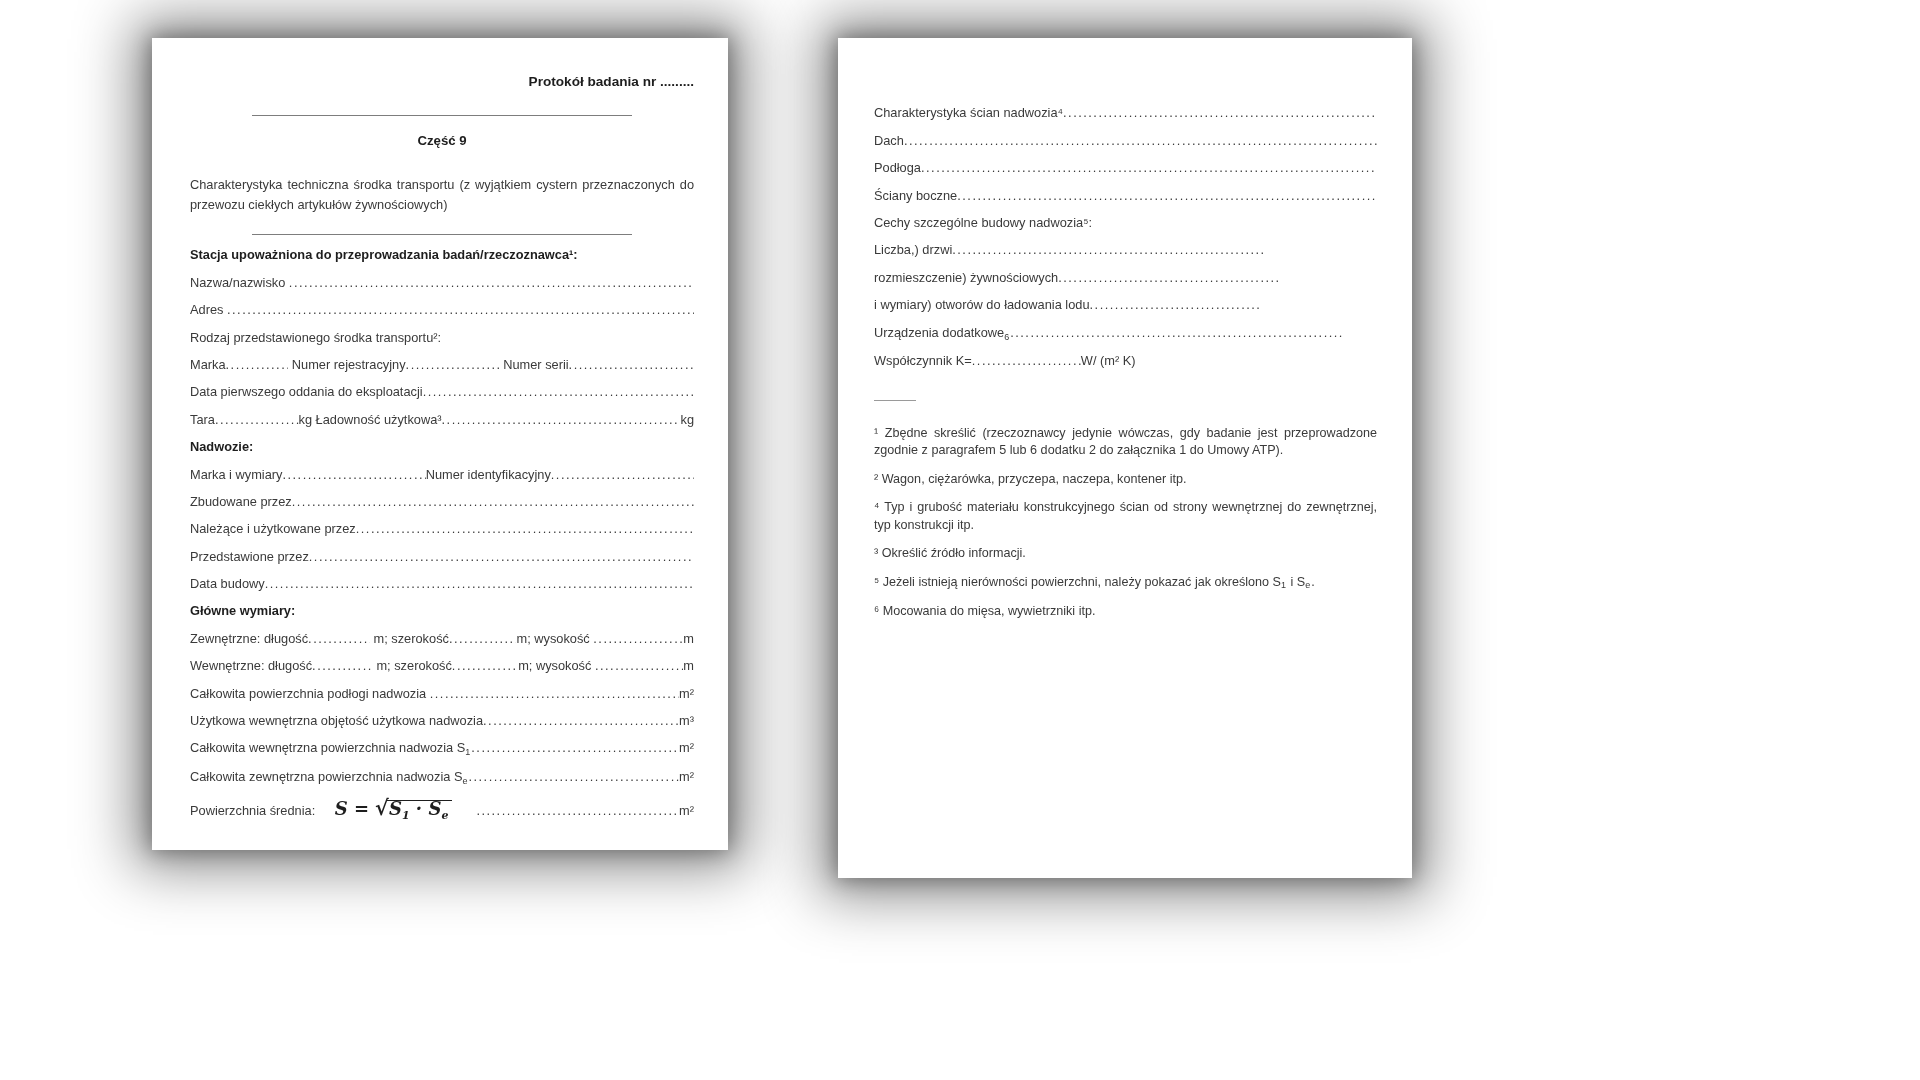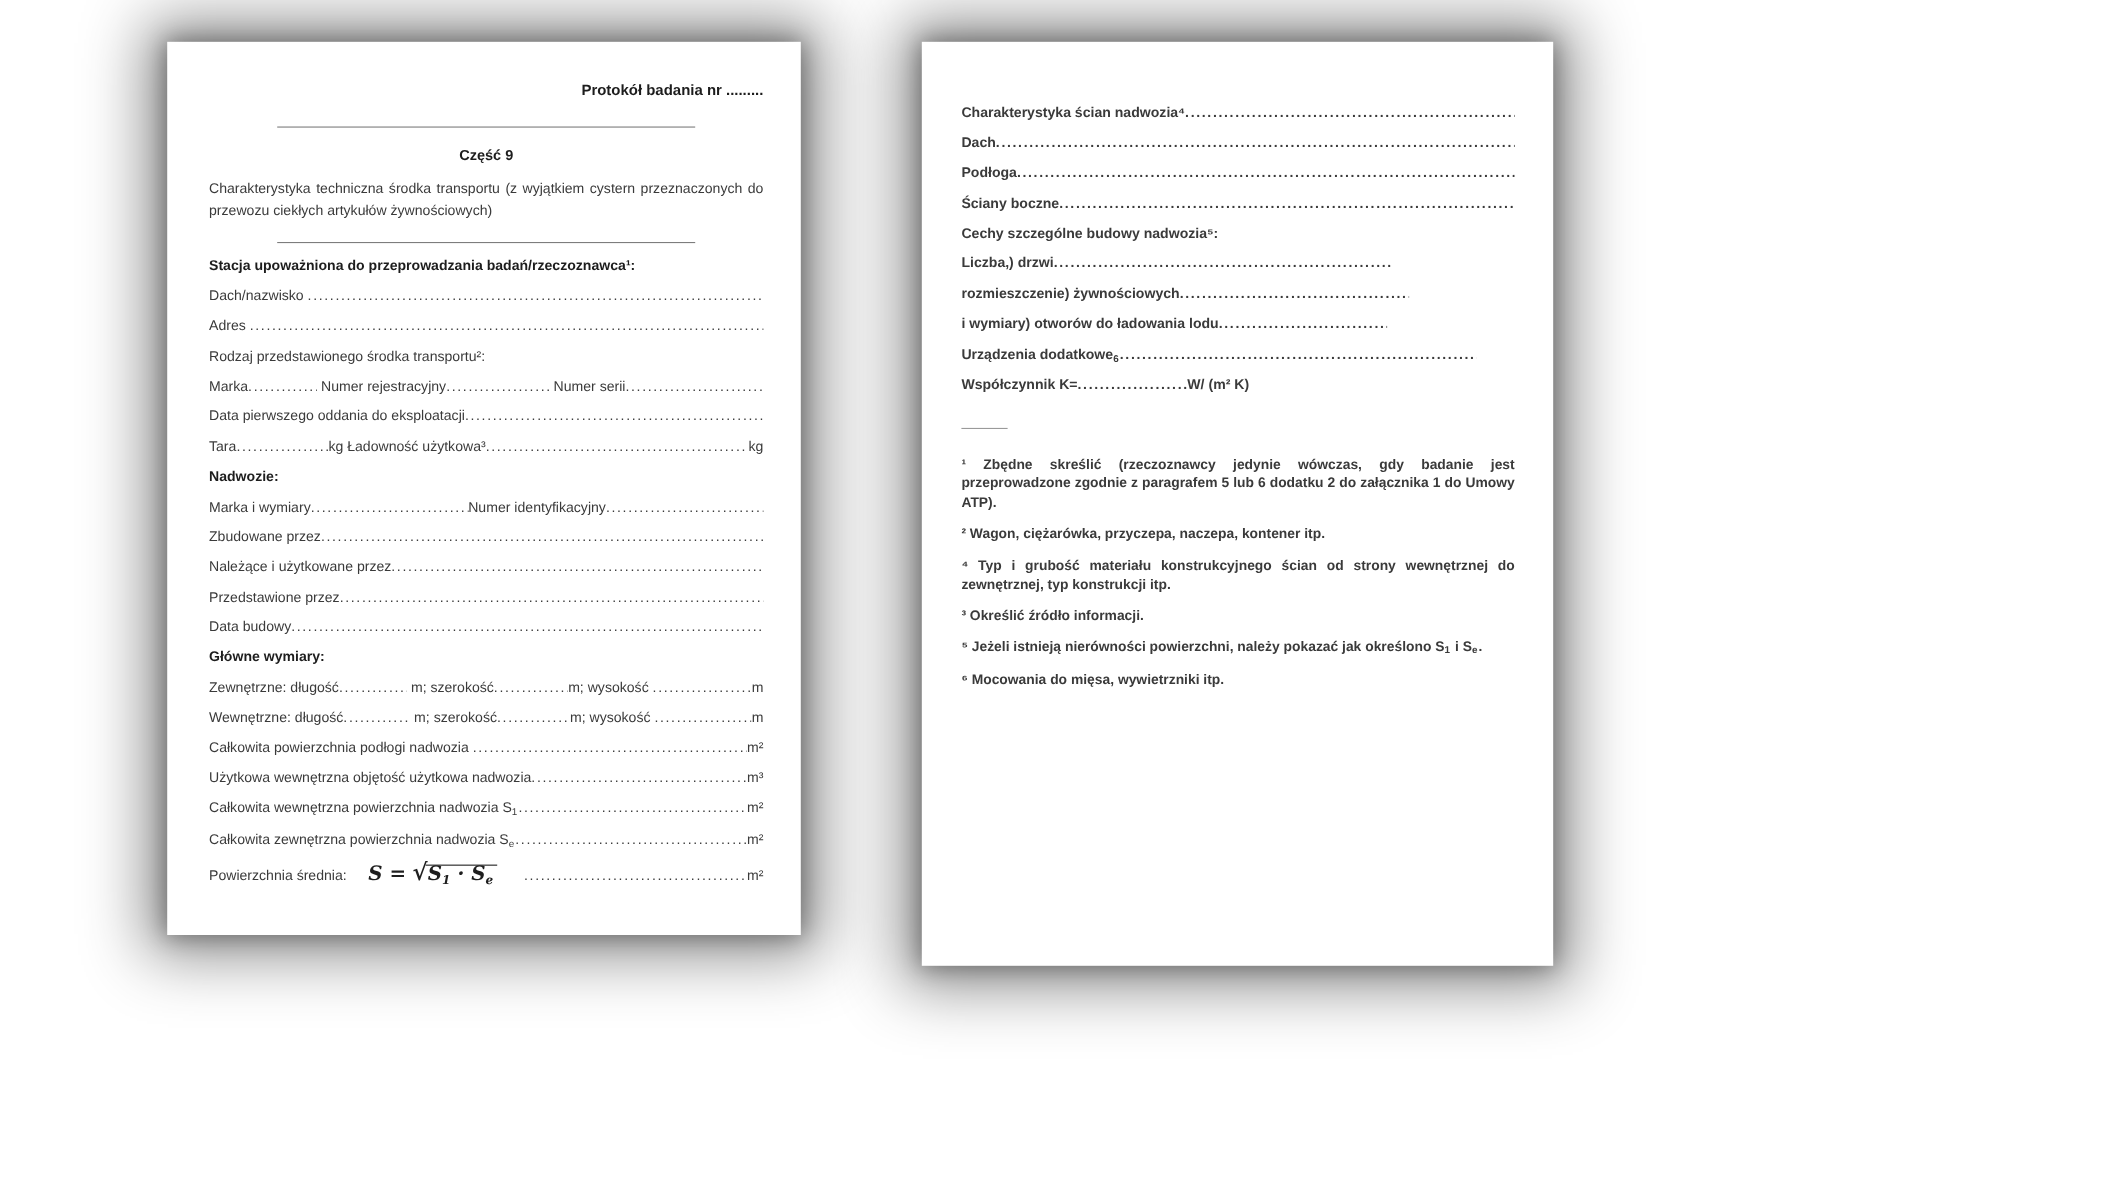--- a/index.html
+++ b/index.html
@@ -6,27 +6,27 @@
   body{
     width:1920px;height:1080px;background:#ffffff;overflow:hidden;position:relative;
     font-family:"Liberation Sans","DejaVu Sans",sans-serif;color:#3a3a3a;
   }
   .page{
     position:absolute;top:38px;background:#ffffff;box-sizing:border-box;
     box-shadow:0 0 20px 2px rgba(0,0,0,0.35), 0 0 55px 18px rgba(0,0,0,0.45);
     font-size:12.8px;
   }
   #page1{left:152px;width:576px;height:812px;padding:36px 34px 0 38px;}
-  #page2{left:838px;width:574px;height:840px;padding:44px 35px 0 36px;font-weight:bold;}
+  #page2{left:838px;width:574px;height:840px;padding:55px 35px 0 36px;}
 
   .doc-title{font-weight:bold;text-align:right;font-size:13.6px;color:#1d1d1d;}
   .part{font-weight:bold;text-align:center;font-size:13.2px;color:#1d1d1d;margin-top:17px;}
   .sep{height:0;border-bottom:1px solid #7d7d7d;width:380px;margin:26px auto 0;}
   .sep.sep2{margin-top:19px;}
-  .intro{margin-top:13px;text-align:justify;line-height:20px;}
+  .intro{margin-top:27px;text-align:justify;line-height:20px;}
 
   .lines{margin-top:9px;}
   .line{display:flex;align-items:baseline;margin-top:13.4px;line-height:14px;}
   .line .tx{white-space:pre;}
   .line.bold .tx{font-weight:bold;color:#1d1d1d;}
   .dots{flex:1 1 0;overflow:hidden;white-space:nowrap;letter-spacing:1.5px;min-width:6px;}
   .sb{font-size:9px;position:relative;top:3px;margin-right:1px;}
 
   .formula{
     font-family:"DejaVu Serif","Liberation Serif",serif;font-style:italic;font-weight:bold;
@@ -50,21 +50,21 @@
   <div class="doc-title">Protokół badania nr .........</div>
   <div class="sep"></div>
   <div class="part">Część 9</div>
   <div class="intro">Charakterystyka techniczna środka transportu (z wyjątkiem cystern przeznaczonych do przewozu ciekłych artykułów żywnościowych)</div>
   <div class="sep sep2"></div>
   <div class="lines" id="p1-lines">
       <div class="line bold">
         <span class="tx">Stacja upoważniona do przeprowadzania badań/rzeczoznawca¹:</span>
       </div>
       <div class="line">
-        <span class="tx">Dach/nazwisko </span>
+        <span class="tx">Nazwa/nazwisko </span>
         <span class="dots" style="flex-grow: 1;">................................................................................................................................................................................................................................................................................................................................................................................................................</span>
       </div>
       <div class="line">
         <span class="tx">Adres </span>
         <span class="dots" style="flex-grow: 1;">................................................................................................................................................................................................................................................................................................................................................................................................................</span>
       </div>
       <div class="line">
         <span class="tx">Rodzaj przedstawionego środka transportu²:</span>
       </div>
       <div class="line">

